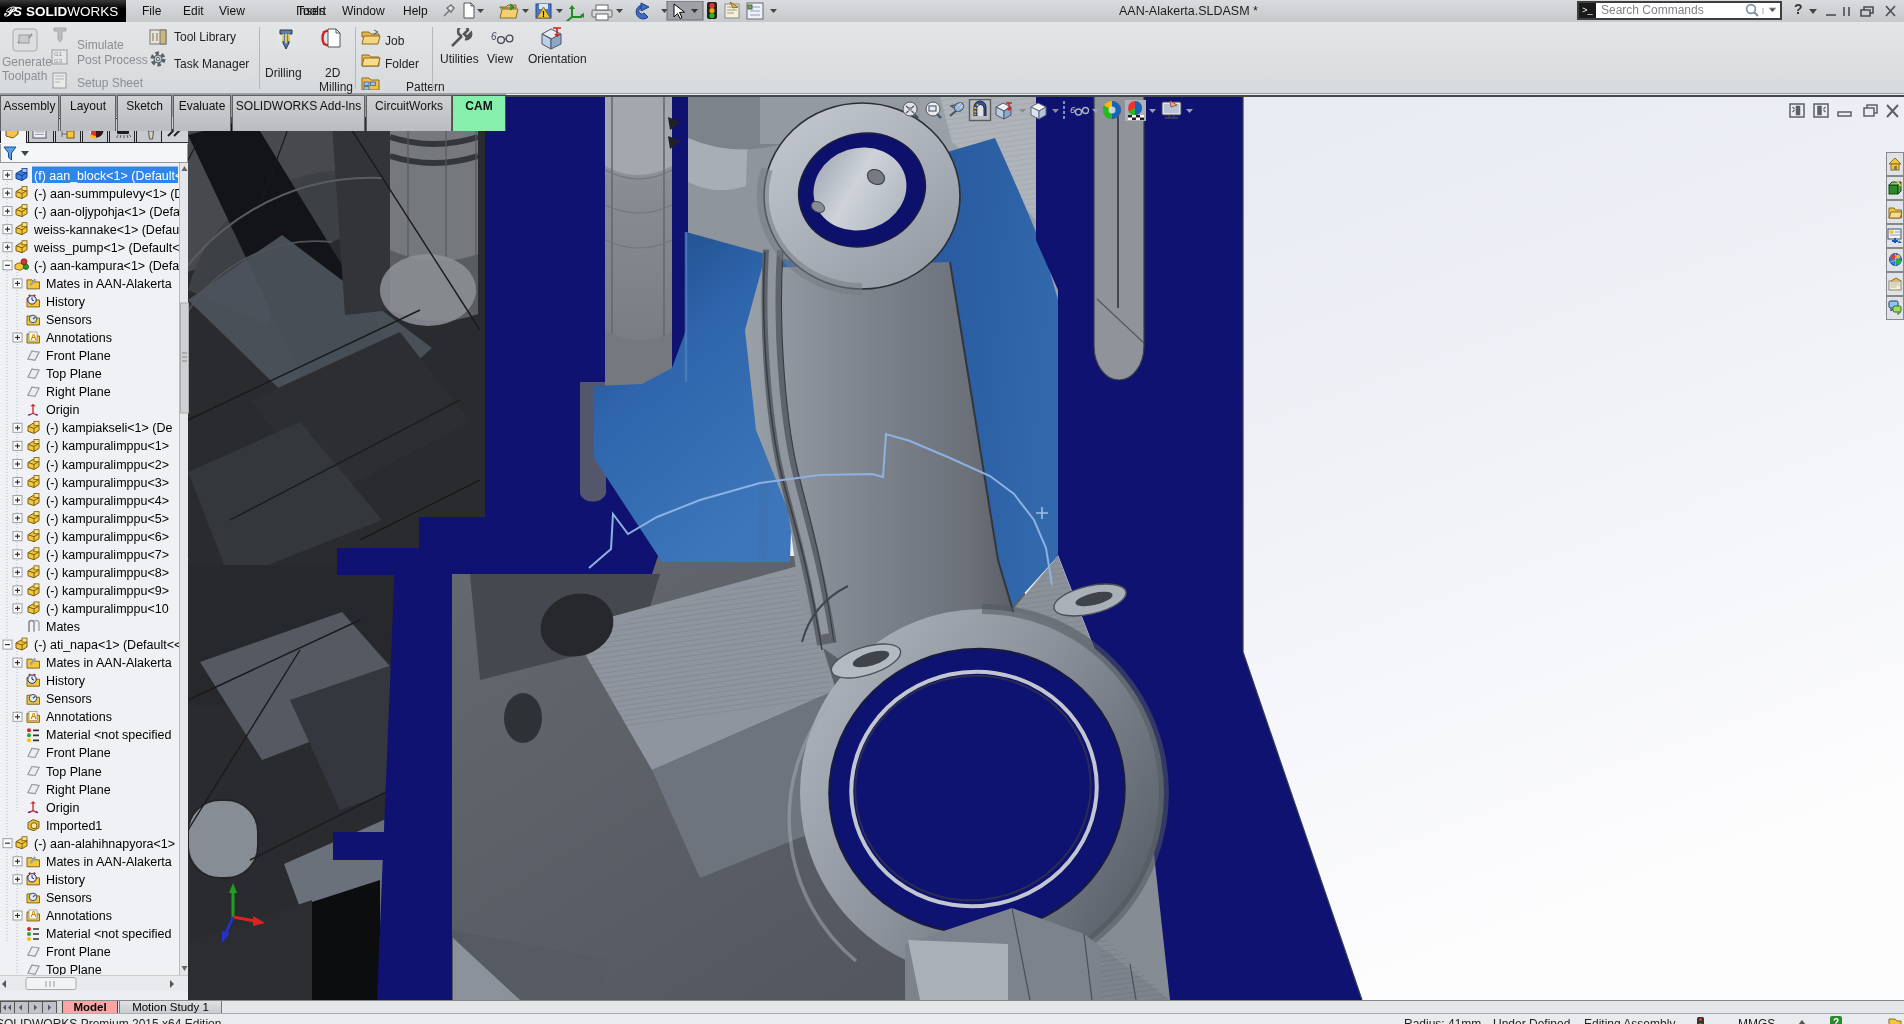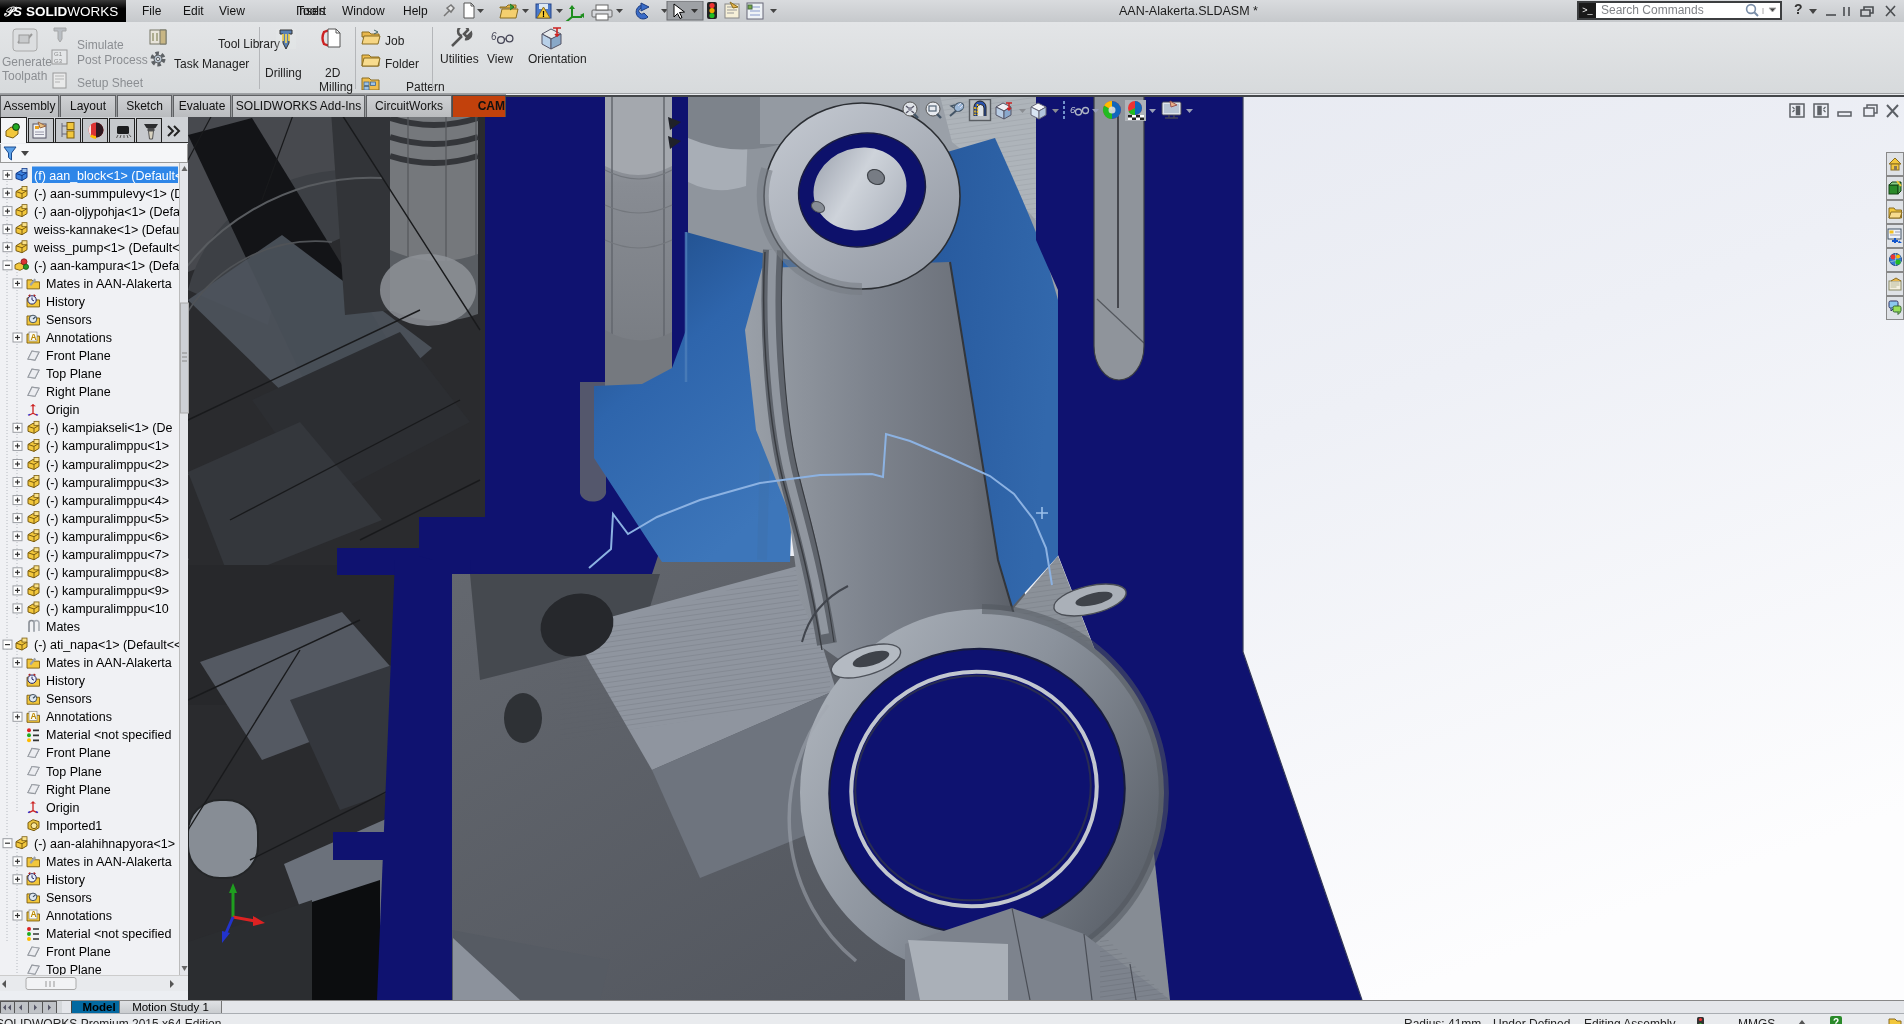--- a/index.html
+++ b/index.html
@@ -6,22 +6,22 @@
 .abs{position:absolute;}
 #titlebar{position:absolute;left:0;top:0;width:1904px;height:22px;background:linear-gradient(#d9dbde,#c6c9cc);padding-left:30px;}
 #logo{position:absolute;left:0;top:0;width:126px;height:22px;background:linear-gradient(#3a3a3a,#000 40%,#000);color:#fff;}
 .menu{position:absolute;top:0;height:22px;line-height:22px;font-size:12px;color:#111;}
 #ribbon{position:absolute;left:0;top:22px;width:1904px;height:72px;background:linear-gradient(#e3e5e7,#d7dadc);border-bottom:1px solid #9ea1a4;}
 .rlab{position:absolute;font-size:12px;color:#222;white-space:nowrap;}
 .rlab.dis{color:#8b8e92;}
 .sep{position:absolute;top:5px;height:62px;width:1px;background:#b4b6b9;}
 .caret{position:absolute;width:0;height:0;border-left:4px solid transparent;border-right:4px solid transparent;border-top:4px solid #555;}
 #tabrow{position:absolute;left:0;top:94px;width:506px;height:23px;background:#97999c;z-index:30;}
-.tab{position:absolute;top:1px;height:22px;background:linear-gradient(#cfd1d4,#babcbf);border:1px solid #5f6164;border-bottom:none;font-size:12px;color:#111;text-align:center;line-height:21px;}
-.tab.active{background:#c2410c;font-weight:bold;border-color:#4a4c4e;text-align:right;}
+.tab{position:absolute;top:1px;height:36px;background:linear-gradient(#cfd1d4,#babcbf);border:1px solid #5f6164;border-bottom:none;font-size:12px;color:#111;text-align:center;line-height:21px;}
+.tab.active{background:#86efac;font-weight:bold;border-color:#4a4c4e;}
 #leftpanel{position:absolute;left:0;top:117px;width:188px;height:883px;background:#eceef2;z-index:20;}
 #bottombar{position:absolute;left:0;top:1000px;width:1904px;height:13px;background:#e4e6ea;border-top:1px solid #888;z-index:40;}
 #statusbar{position:absolute;left:0;top:1013px;width:1904px;height:11px;background:#e9ebee;border-top:1px solid #a9adb2;z-index:40;font-size:12px;color:#222;}
 .btab{position:absolute;top:0;height:13px;font-size:11.5px;border:1px solid #777;border-top:none;background:linear-gradient(#dfe1e4,#c9cccf);text-align:center;}
 .wbtn{position:absolute;color:#55585c;font-size:12px;}
 </style></head>
 <body>
 <div id="titlebar">
  <div id="logo"><svg width="126" height="22">
         <text x="4" y="16" font-size="13" font-style="italic" font-weight="bold" fill="#fff" font-family="Liberation Sans">𝒫S</text>
@@ -140,21 +140,21 @@
         <rect x="2" y="2" width="16" height="14" fill="#e8e4da" stroke="#776"></rect>
         <path d="M5 5 v8 m4 -8 v8 m4 -8 v8" stroke="#997" stroke-width="1.5"></path>
         <path d="M12 2 h6 v14 h-6 z" fill="#c8b684" stroke="#776"></path>
       </g>
   <g fill="#8b8f94" stroke="#5e6266">
         <circle cx="10" cy="31" r="5" fill="none" stroke-width="5" stroke-dasharray="3 2.2"></circle>
         <circle cx="10" cy="31" r="4" fill="#b8c4d0" stroke="#5e6266"></circle>
         <circle cx="10" cy="31" r="1.6" fill="#eee"></circle>
       </g>
  </svg>
- <div class="rlab" style="left:174px;top:15px;margin-left:44px;">Tool Library</div>
+ <div class="rlab" style="left:174px;top:8px;">Tool Library</div>
  <div class="rlab" style="left:174px;top:35px;">Task Manager</div>
  <div class="sep" style="left:259px;"></div>
  <svg class="abs" style="left:272px;top:4px" width="30" height="28">
       <rect x="4" y="3" width="20" height="20" fill="#e8eaec" opacity="0.3"></rect>
       <path d="M8 4 h12 v4 h-3 v9 l-3 6 l-3 -6 v-9 h-3 z" fill="#5a80b0" stroke="#333"></path>
       <path d="M11 8 v7 m3 -7 v9 m3 -9 v7" stroke="#fd5" stroke-width="1.6"></path>
     </svg>
  <div class="rlab" style="left:265px;top:44px;">Drilling</div>
  <svg class="abs" style="left:318px;top:4px" width="30" height="28">
       <path d="M6 6 q-3 6 0 12 q6 3 12 0 q3 -6 0 -12 q-6 -3 -12 0 z" fill="none" stroke="#c22" stroke-width="2.4"></path>
@@ -975,21 +975,21 @@
         <rect x="28.5" y="0.5" width="14" height="12"></rect>
         <rect x="42.5" y="0.5" width="14" height="12"></rect>
       </g>
       <g fill="#556">
         <path d="M6 3.5 l-3 3 l3 3 z M11 3.5 l-3 3 l3 3 z m-7 0 v6"></path>
         <path d="M22 3.5 l-3 3 l3 3 z"></path>
         <path d="M34 3.5 l3 3 l-3 3 z"></path>
         <path d="M48 3.5 l3 3 l-3 3 z m5 0 v6"></path>
       </g>
     </svg>
- <div class="btab" style="left:71px;width:56px;background:#0369a1;font-weight:bold;border-color:#444;">Model</div>
+ <div class="btab" style="left:62px;width:56px;background:#fca5a5;font-weight:bold;border-color:#444;">Model</div>
  <div class="btab" style="left:119px;width:103px;">Motion Study 1</div>
 </div>
 
 <div id="statusbar">
  <div class="abs" style="left:-4px;top:3px;">SOLIDWORKS Premium 2015 x64 Edition</div>
  <div class="abs" style="left:1404px;top:3px;">Radius: 41mm</div>
  <div class="abs" style="left:1493px;top:3px;">Under Defined</div>
  <div class="abs" style="left:1584px;top:3px;">Editing Assembly</div>
  <svg class="abs" style="left:1696px;top:3px" width="10" height="10">
       <rect x="1" y="0" width="7" height="10" rx="1.5" fill="#333"></rect>

